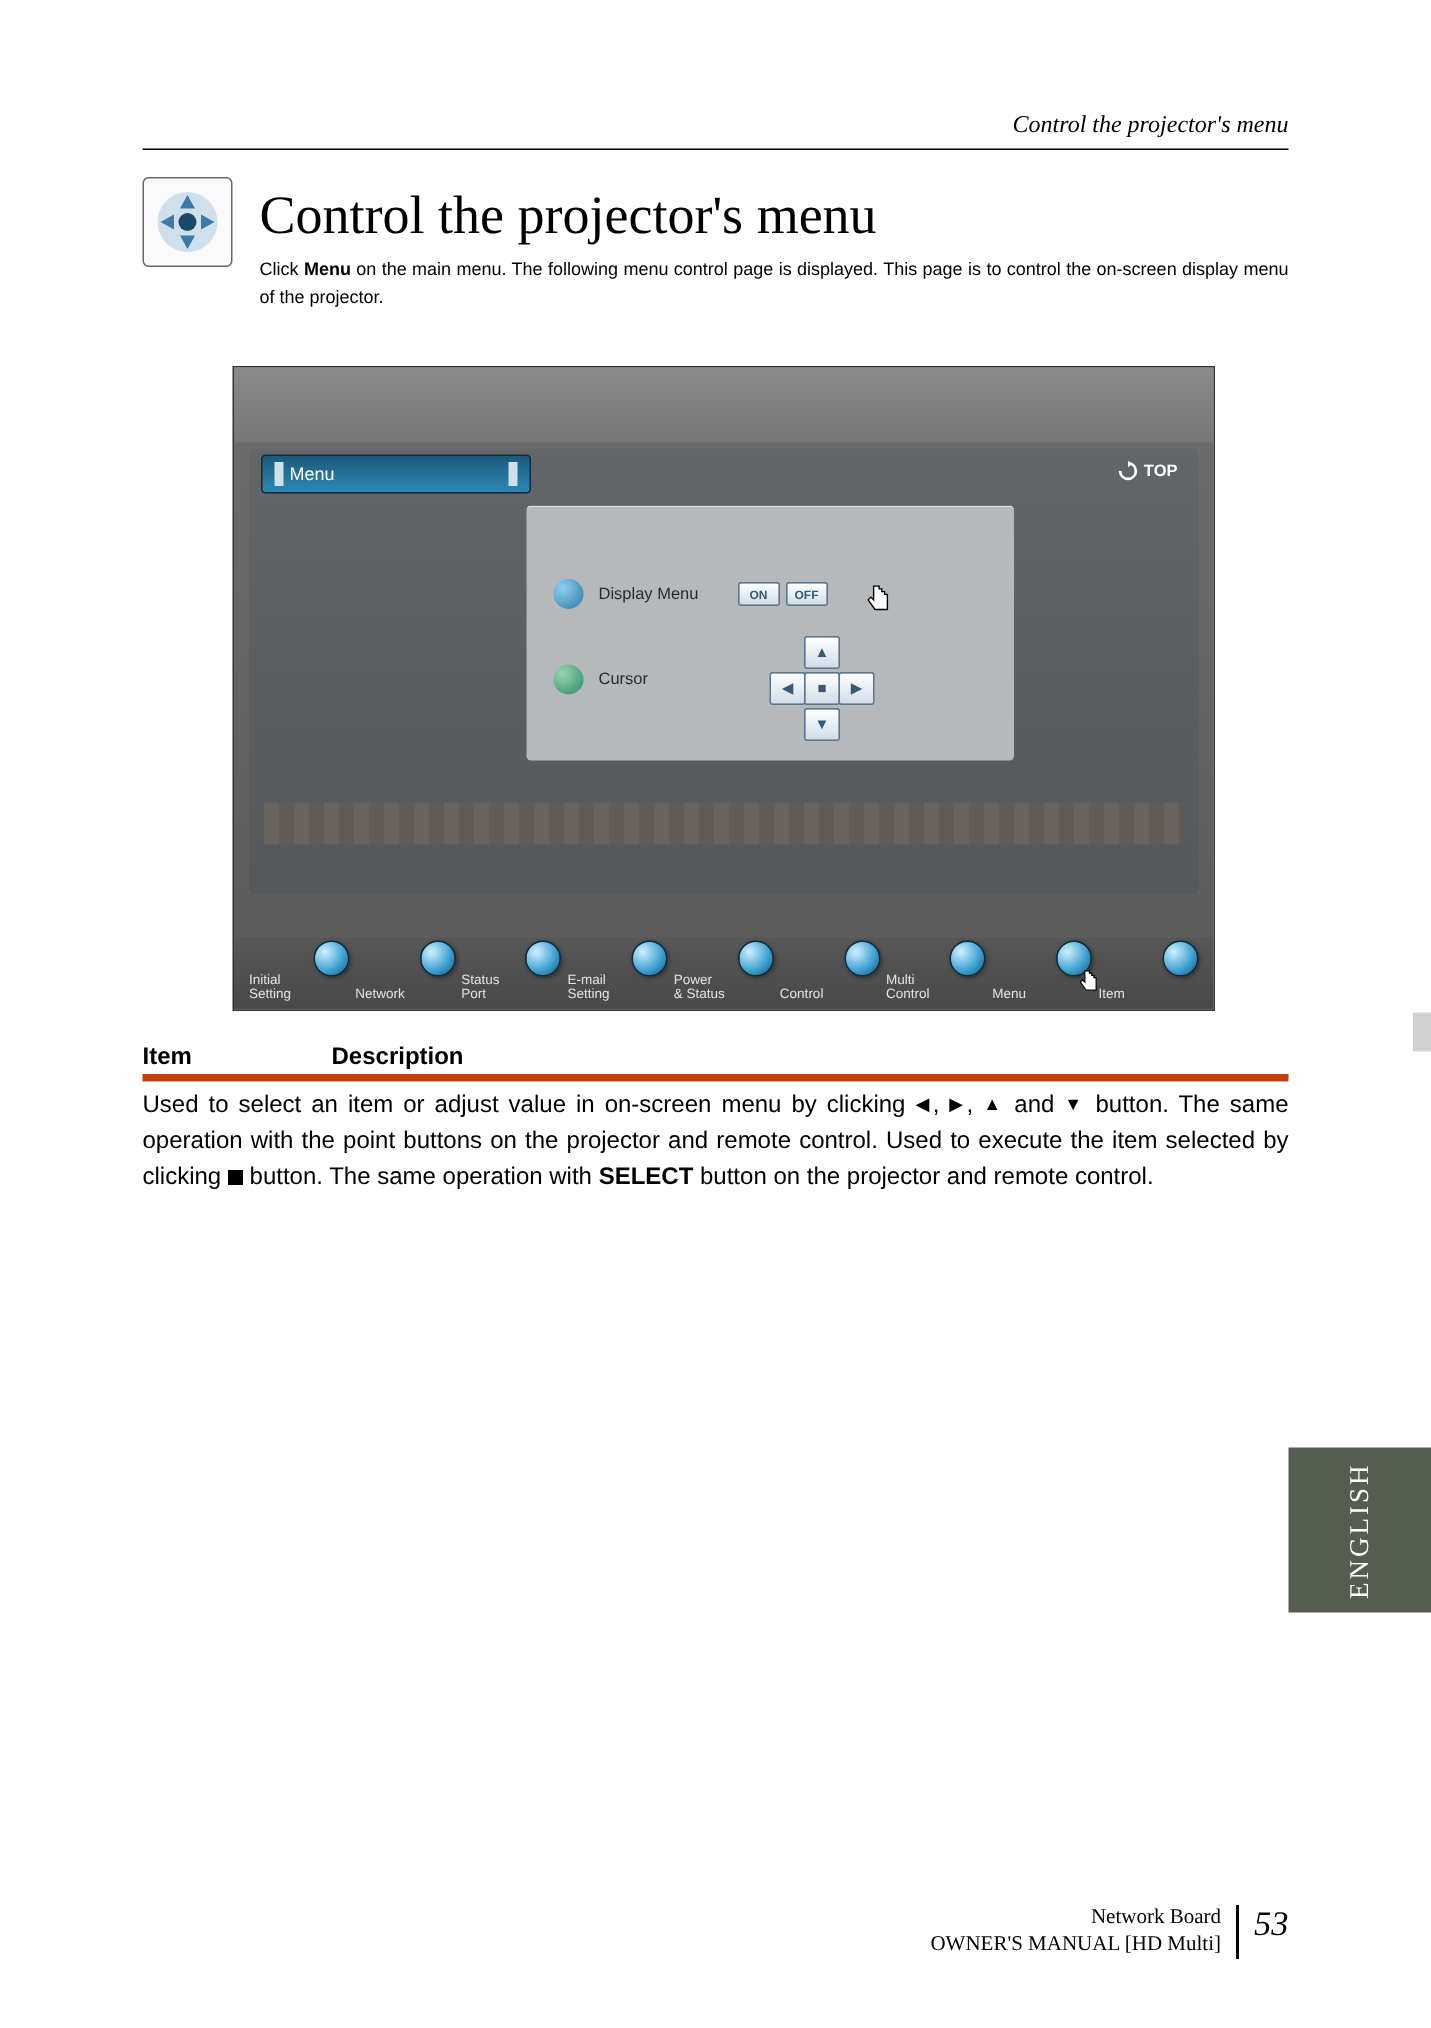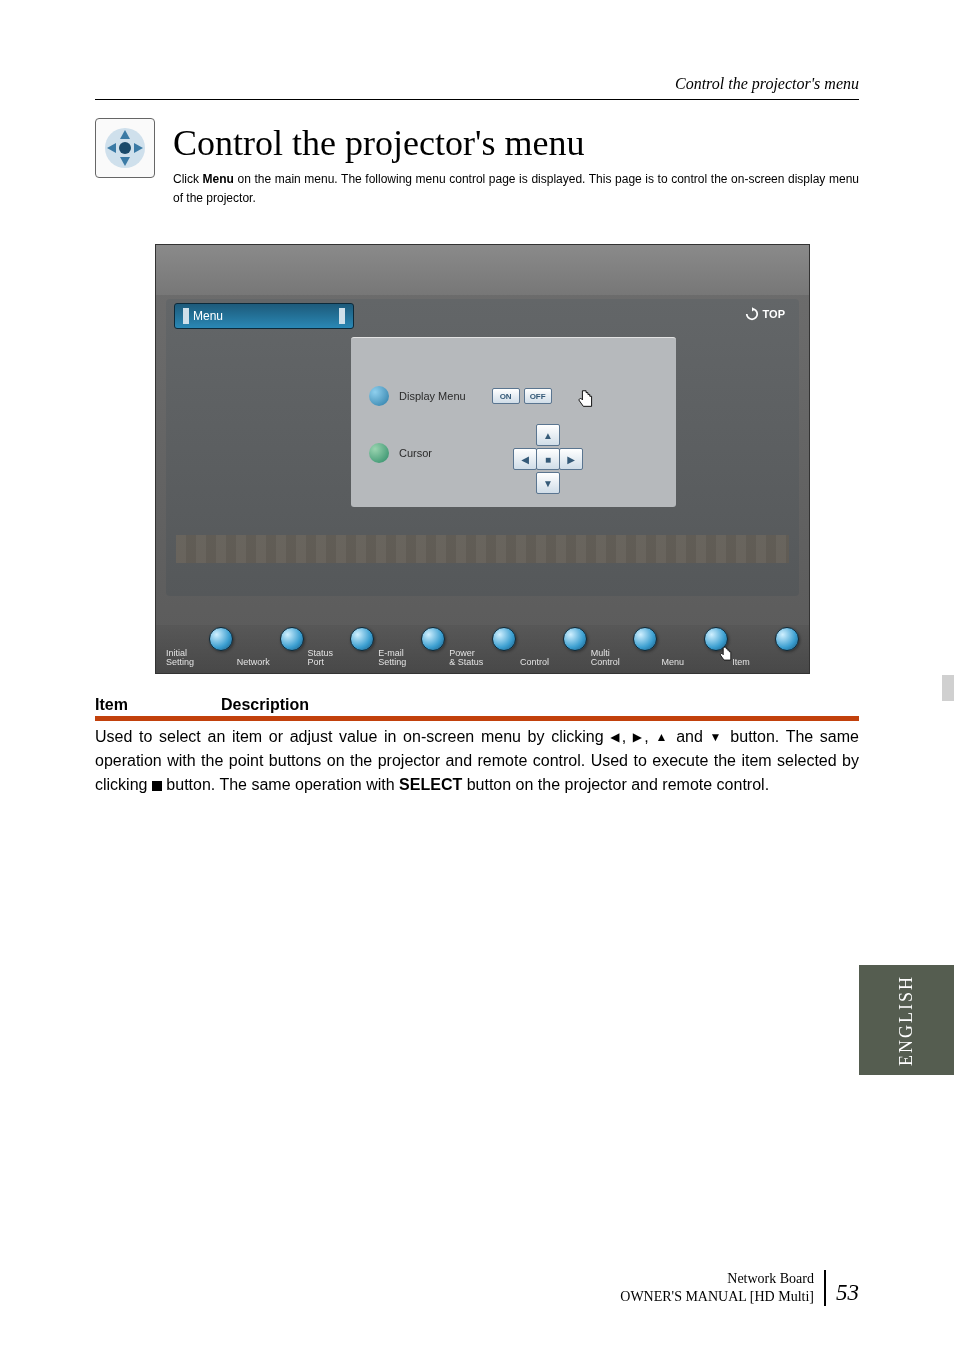--- a/index.html
+++ b/index.html
@@ -228,21 +228,21 @@
   .grey-stub {
     position: absolute;
     right: -95px; top: 600px;
     width: 12px; height: 26px;
     background: #d0d0d0;
   }
 
   .footer {
     position: absolute;
     right: 0; bottom: -4px;
-    display: flex; align-items: flex-end; gap: 10px;
+    display: flex; gap: 10px;
     font-family: "Times New Roman", serif;
   }
   .footer .ftext { text-align: right; font-size: 14px; line-height: 1.3; }
   .footer .sep { width: 2px; height: 36px; background: #000; }
   .footer .pagenum { font-size: 23px; font-style: italic; }
 </style>
 </head>
 <body>
 
 <div class="page">

